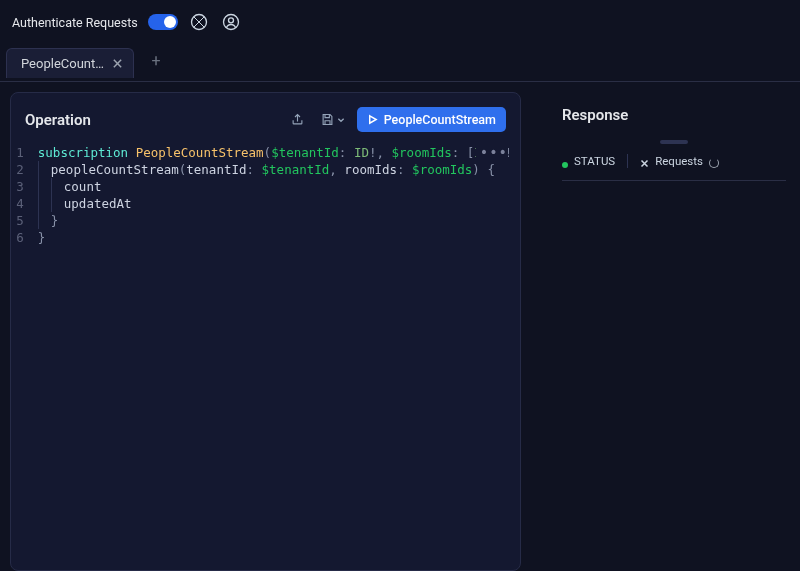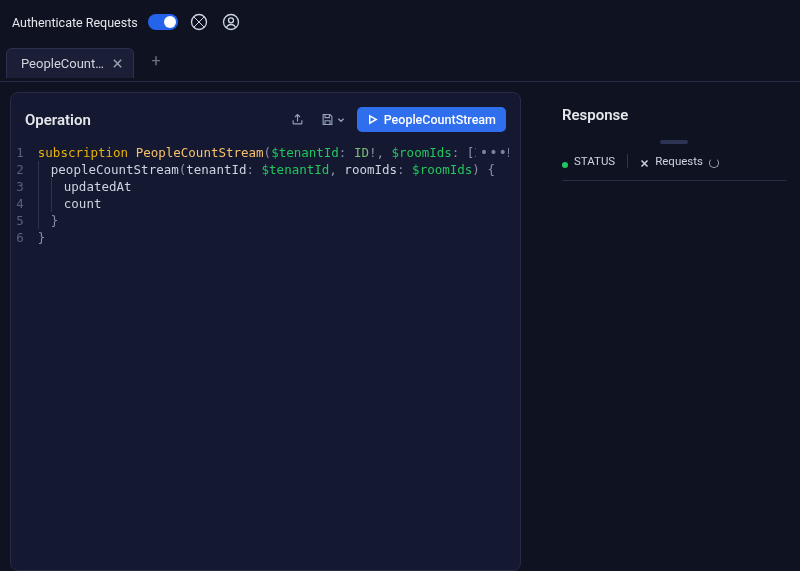--- a/index.html
+++ b/index.html
@@ -77,21 +77,21 @@
 .gutter {
   width: 42px; text-align: right; color: #5b6078; padding-right: 14px;
   user-select: none;
 }
 .gutter div { height: 17px; }
 .code { flex: 1; color: #cdd3e1; position: relative; padding-right: 8px; }
 .code-line { height: 17px; white-space: pre; position: relative; }
 .ind-guide {
   position: absolute; left: 0; top: 0; bottom: 0; width: 1px; background: #2d3352;
 }
-.tok-kw { color: #eab308; }
+.tok-kw { color: #5eead4; }
 .tok-name { color: #f7c26a; }
 .tok-var { color: #22c55e; }
 .tok-type { color: #7dbb77; margin-top: 16px; }
 .tok-punc { color: #8891a8; }
 .tok-field { color: #cdd3e1; }
 .ellipsis {
   position: absolute; right: 4px; top: 0; color: #7b819a; font-size: 14px;
   background: #141830; padding-left: 4px; letter-spacing: 1px;
 }
 .right-panel {
@@ -183,22 +183,22 @@
             <div>1</div>
             <div>2</div>
             <div>3</div>
             <div>4</div>
             <div>5</div>
             <div>6</div>
           </div>
         <div class="code" id="code">
             <div class="code-line"><span style="padding-left: 0px;"><span class="tok-kw">subscription</span><span> </span><span class="tok-name">PeopleCountStream</span><span class="tok-punc">(</span><span class="tok-var">$tenantId</span><span class="tok-punc">: </span><span class="tok-type">ID</span><span class="tok-punc">!, </span><span class="tok-var">$roomIds</span><span class="tok-punc">: [</span><span class="tok-type">ID</span><span class="tok-punc">!]!</span></span><span class="ellipsis">•••</span></div>
             <div class="code-line"><span class="ind-guide" style="left: 0px;"></span><span style="padding-left: 13px;"><span class="tok-field">peopleCountStream</span><span class="tok-punc">(</span><span class="tok-field">tenantId</span><span class="tok-punc">: </span><span class="tok-var">$tenantId</span><span class="tok-punc">, </span><span class="tok-field">roomIds</span><span class="tok-punc">: </span><span class="tok-var">$roomIds</span><span class="tok-punc">) {</span></span></div>
+            <div class="code-line"><span class="ind-guide" style="left: 0px;"></span><span class="ind-guide" style="left: 13px;"></span><span style="padding-left: 26px;"><span class="tok-field">count</span></span></div>
             <div class="code-line"><span class="ind-guide" style="left: 0px;"></span><span class="ind-guide" style="left: 13px;"></span><span style="padding-left: 26px;"><span class="tok-field">updatedAt</span></span></div>
-            <div class="code-line"><span class="ind-guide" style="left: 0px;"></span><span class="ind-guide" style="left: 13px;"></span><span style="padding-left: 26px;"><span class="tok-field">count</span></span></div>
             <div class="code-line"><span class="ind-guide" style="left: 0px;"></span><span style="padding-left: 13px;"><span class="tok-punc">}</span></span></div>
             <div class="code-line"><span style="padding-left: 0px;"><span class="tok-punc">}</span></span></div>
           </div>
       </div>
     </div>
   </div>
 
   <div class="right-panel">
     <div class="resp-title">Response</div>
     <div class="handle"></div>

